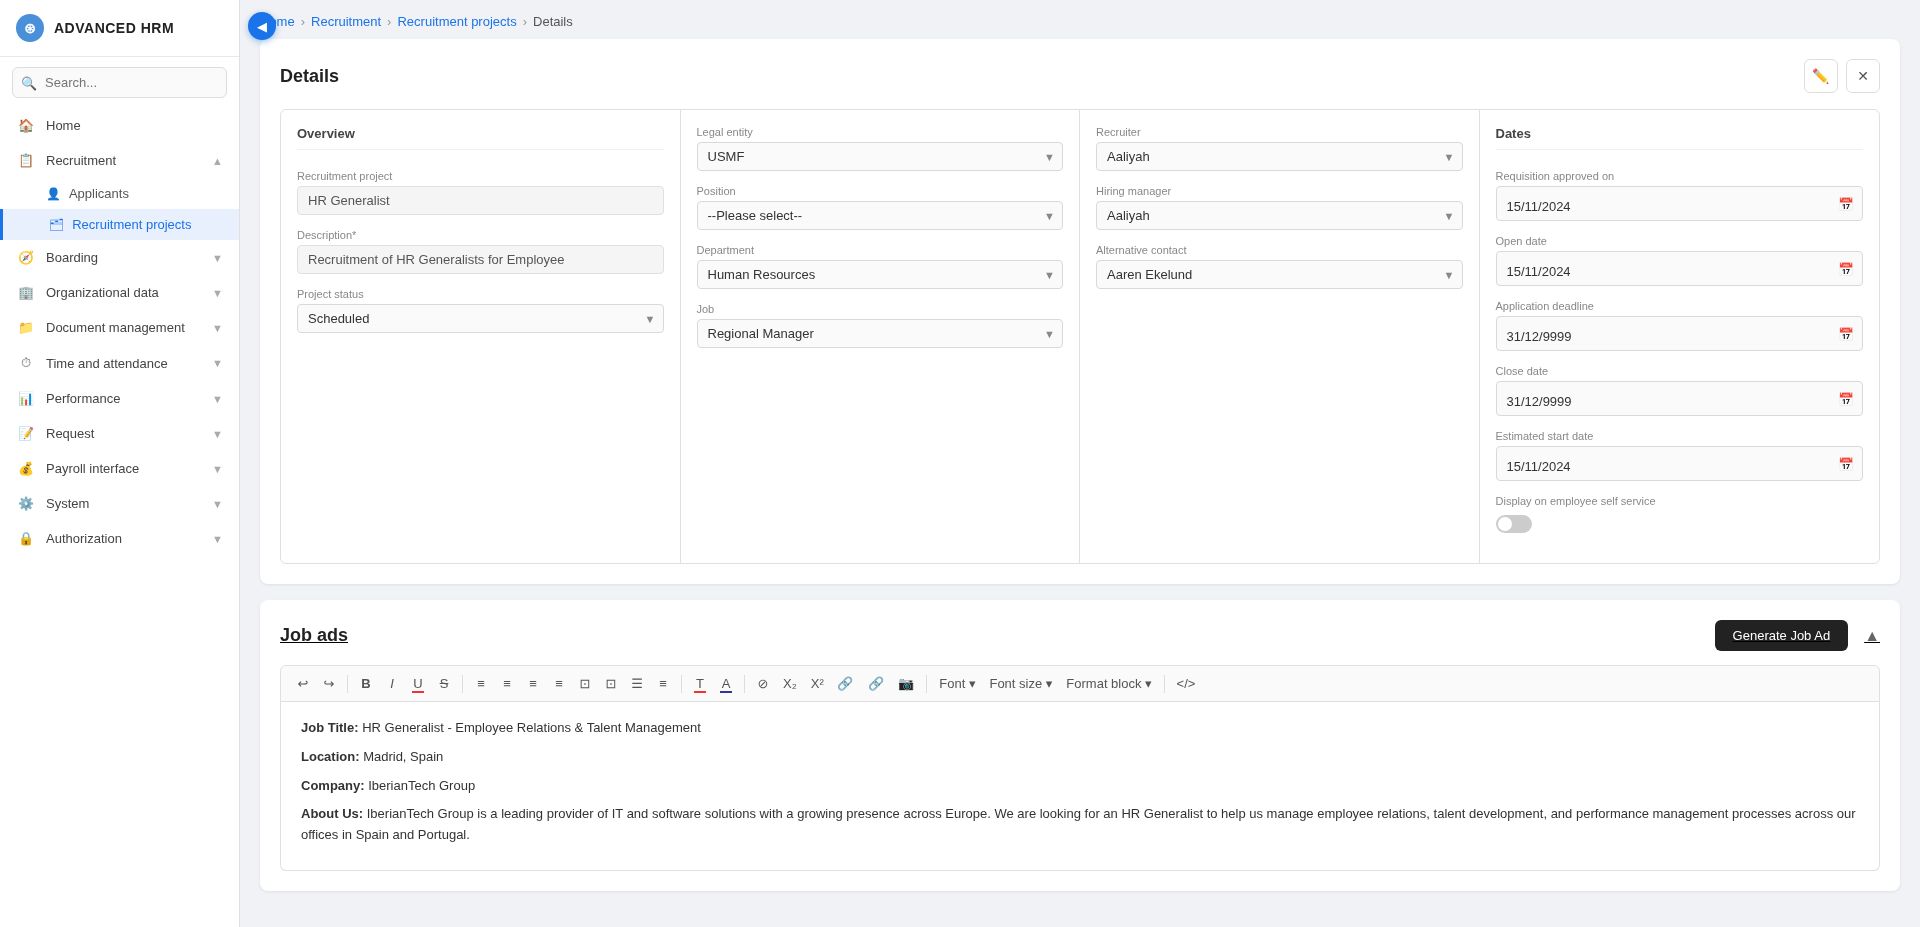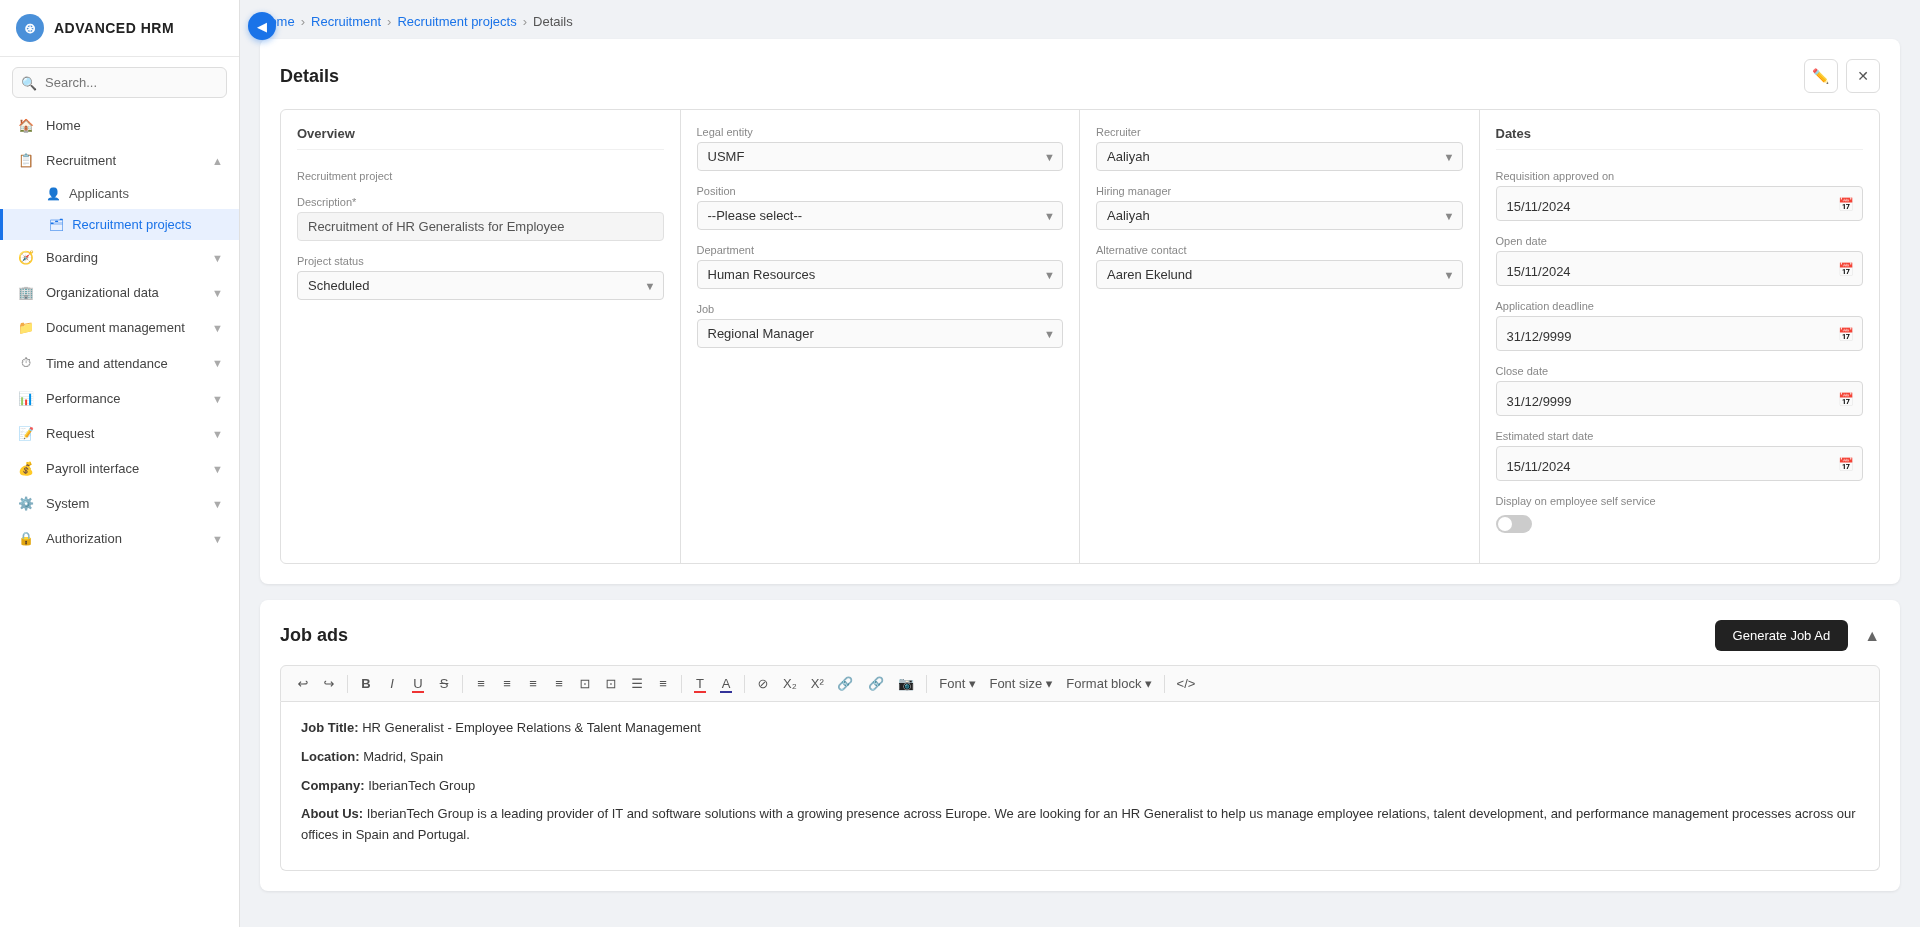--- a/index.html
+++ b/index.html
@@ -238,20 +238,21 @@
       top: 2px; left: 2px;
       transition: left 0.2s;
     }
 
     
     .job-ads-header {
       display: flex;
       align-items: center;
       justify-content: space-between;
       margin-bottom: 14px;
+      text-decoration: underline;
     }
     .generate-btn {
       background: #222;
       color: #fff;
       border: none;
       border-radius: 6px;
       padding: 8px 18px;
       font-size: 13px;
       font-weight: 500;
       cursor: pointer;
@@ -435,20 +436,21 @@
       </div>
     </div>
 
     <div class="details-grid">
 
       <div class="details-section">
         <div class="section-title">Overview</div>
 
         <div class="field-group">
           <div class="field-label">Recruitment project</div>
+          <div class="field-input-readonly">HR Generalist</div>
         </div>
 
         <div class="field-group">
           <div class="field-label">Description*</div>
           <div class="field-input-readonly">Recruitment of HR Generalists for Employee</div>
         </div>
 
         <div class="field-group">
           <div class="field-label">Project status</div>
           <div class="select-wrapper">

